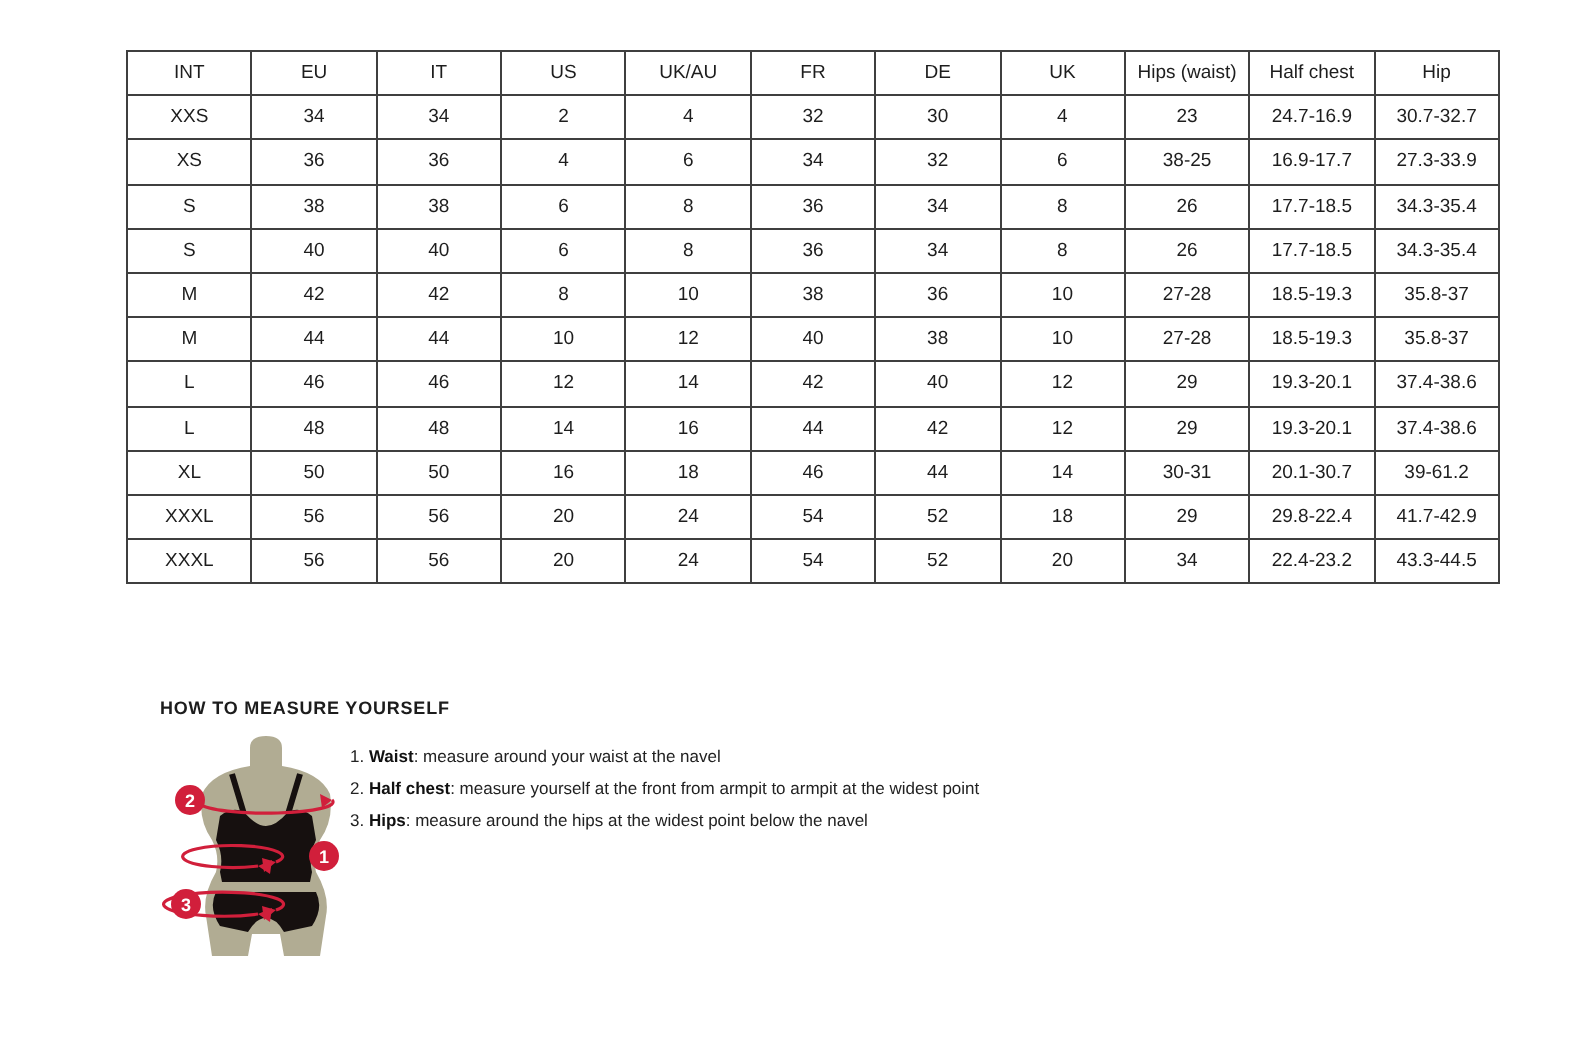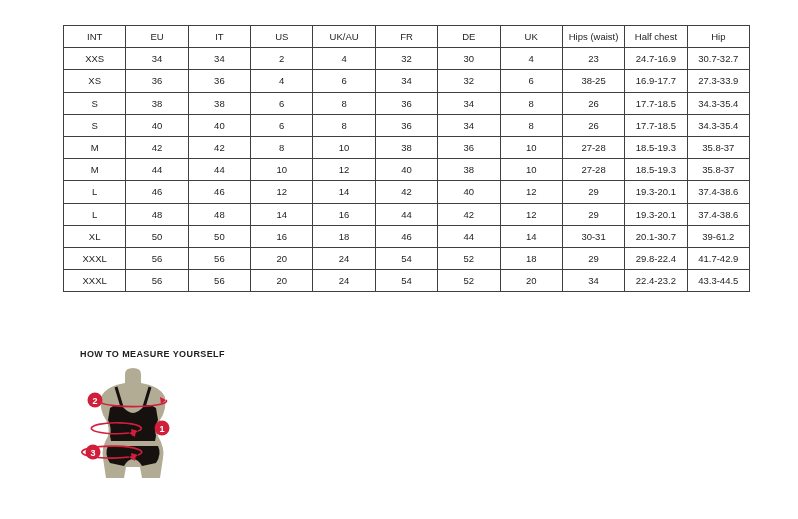--- a/index.html
+++ b/index.html
@@ -230,13 +230,16 @@
     <circle cx="23" cy="34" r="7.5" fill="#d11f3b"></circle>
     <text x="23" y="37.5" fill="#ffffff">2</text>
     <circle cx="90" cy="62" r="7.5" fill="#d11f3b"></circle>
     <text x="90" y="65.5" fill="#ffffff">1</text>
     <circle cx="21" cy="86" r="7.5" fill="#d11f3b"></circle>
     <text x="21" y="89.5" fill="#ffffff">3</text>
   </g>
 </svg>
 
 <ul class="measure-list">
+  <li><span>1. </span><b>Waist</b><span>: measure around your waist at the navel</span></li>
+  <li><span>2. </span><b>Half chest</b><span>: measure yourself at the front from armpit to armpit at the widest point</span></li>
+  <li><span>3. </span><b>Hips</b><span>: measure around the hips at the widest point below the navel</span></li>
 </ul>
 
 </body></html>

